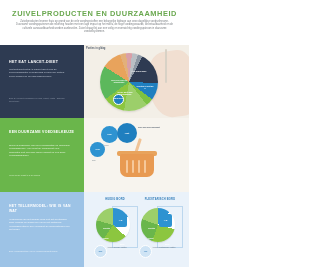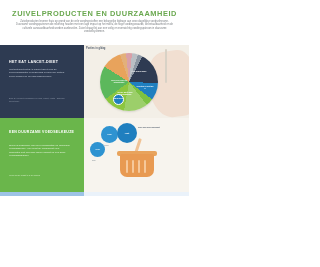--- a/index.html
+++ b/index.html
@@ -2,21 +2,21 @@
 <html><head>
 <meta charset="utf-8">
 <style>
   html,body{margin:0;padding:0;}
   body{
     width:189px;height:267px;
     background:#ffffff;
     font-family:"Liberation Sans", sans-serif;
     overflow:hidden;
   }
-  .page{position:relative;width:189px;height:196px;overflow:hidden;background:#fdfdfb;}
+  .page{position:relative;width:189px;height:267px;overflow:hidden;background:#fdfdfb;}
 
   
   .header{position:absolute;left:0;top:0;width:189px;height:45px;background:#ffffff;}
   .header-title{
     position:absolute;left:0;top:9px;width:189px;text-align:center;
     font-size:7.4px;letter-spacing:.55px;color:#6aa84f;font-weight:bold;
     white-space:nowrap;
   }
   .header-sub{
     position:absolute;left:16px;top:20px;width:157px;

